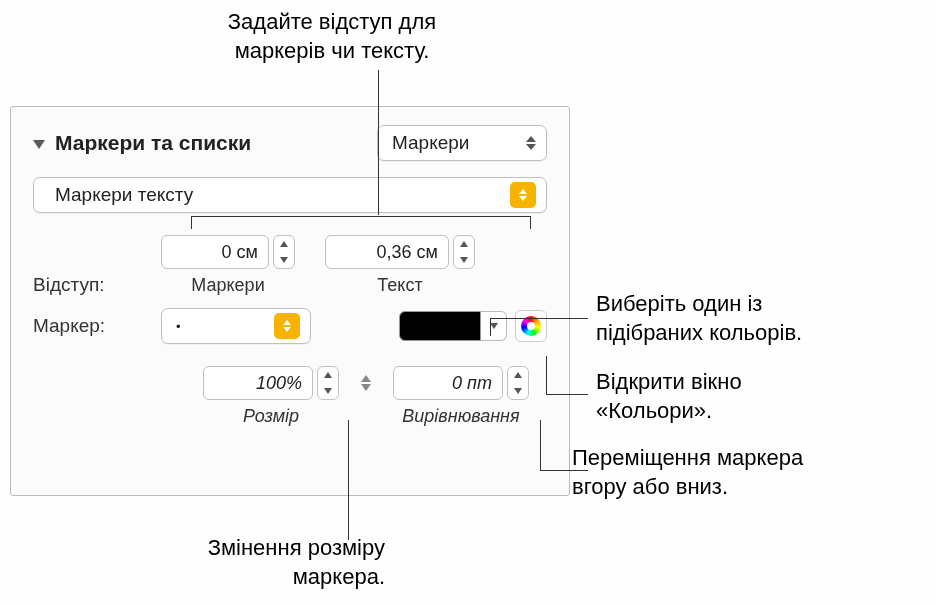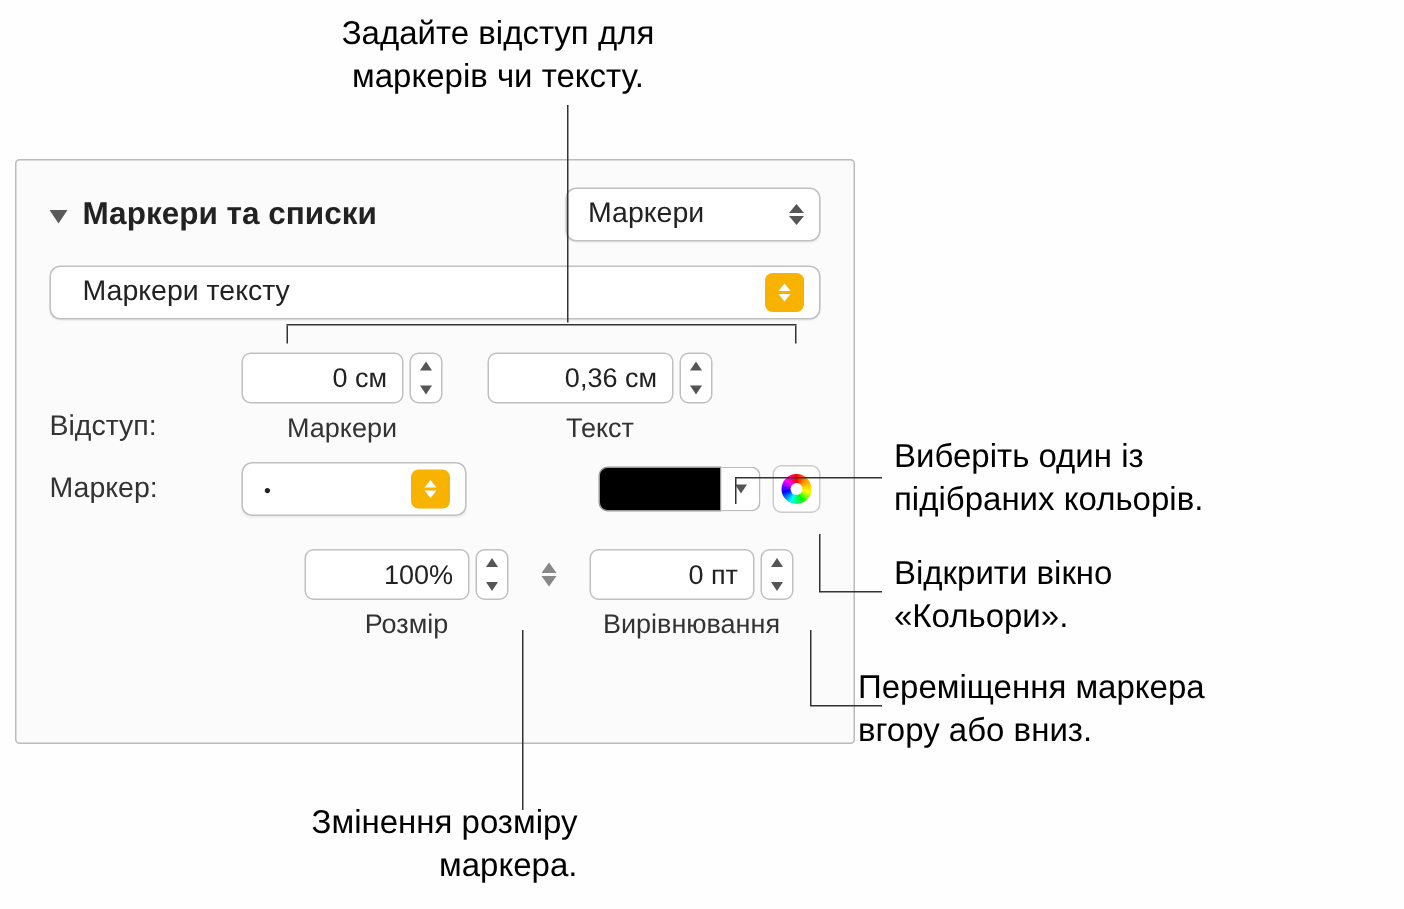--- a/index.html
+++ b/index.html
@@ -271,21 +271,21 @@
       <div class="color-swatch"></div>
       <div class="color-drop">
           <span class="down"></span>
         </div>
       <div class="color-wheel">
           <div class="wheel"></div>
         </div>
     </div>
   </div>
 
-  <div class="row" style="gap:10px; margin-top:22px; align-items:flex-start;">
+  <div class="row" style="gap:10px; margin-top:22px; align-items:flex-start;font-style:italic;">
     <div style="width:160px;"></div>
     <div style="display:flex;flex-direction:column;align-items:center;">
       <div class="stepper-field">
         <div class="box" style="min-width:110px;">
             <span>100%</span>
           </div>
         <div class="stepper-ctrl">
             <div>
               <span class="su"></span>
             </div>

